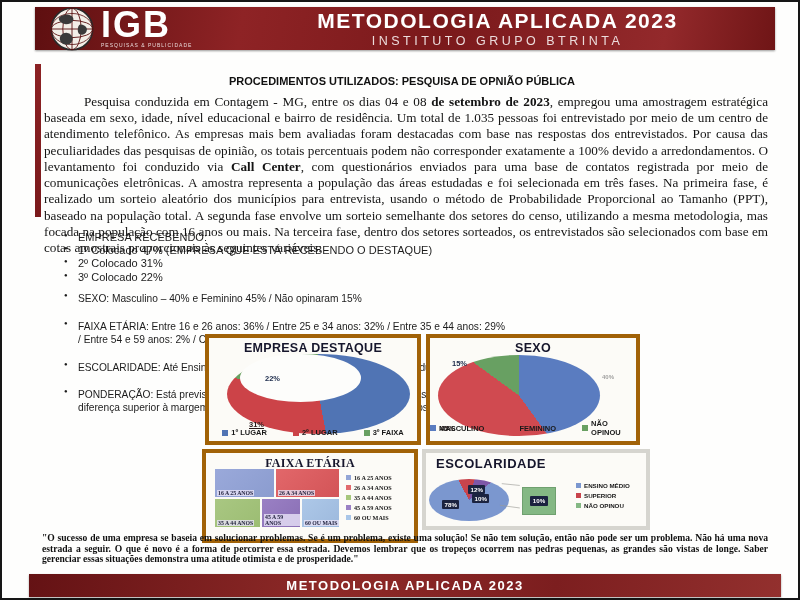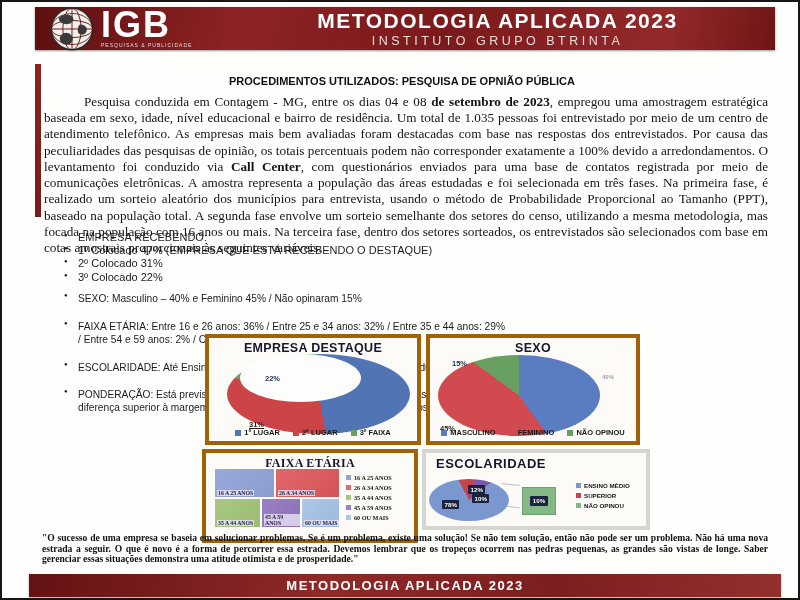--- a/index.html
+++ b/index.html
@@ -51,21 +51,21 @@
   
   .card {
     position:absolute; background:#fcfbf7; border:4px solid #a16207;
   }
   .card .ctitle {
     position:absolute; top:3px; left:0; width:100%; text-align:center;
     font-size:12.5px; font-weight:bold; color:#16162c; letter-spacing:.3px;
   }
   .legend-row {
     position:absolute; bottom:4px; left:0; width:100%;
-    display:flex; justify-content:center; gap:13px;
+    display:flex; justify-content:center; gap:26px;
   }
   .legend-item { display:flex; align-items:center; gap:3px; font-size:7.5px; font-weight:bold; color:#181818; }
   .sw { width:6px; height:6px; flex:0 0 auto; }
 
   
   .card-empresa { left:203px; top:332px; width:216px; height:111px; }
   .donut {
     position:absolute; left:18px; top:16px; width:183px; height:80px; border-radius:50%;
     background:conic-gradient(#5074b4 0 47%, #cc4348 47% 78%, #69a061 78% 100%);
   }

